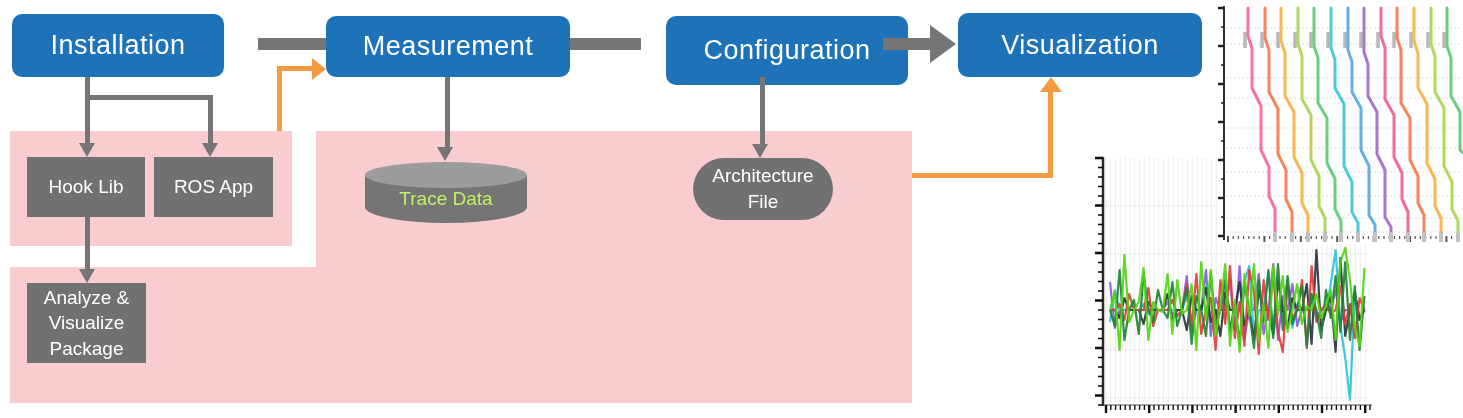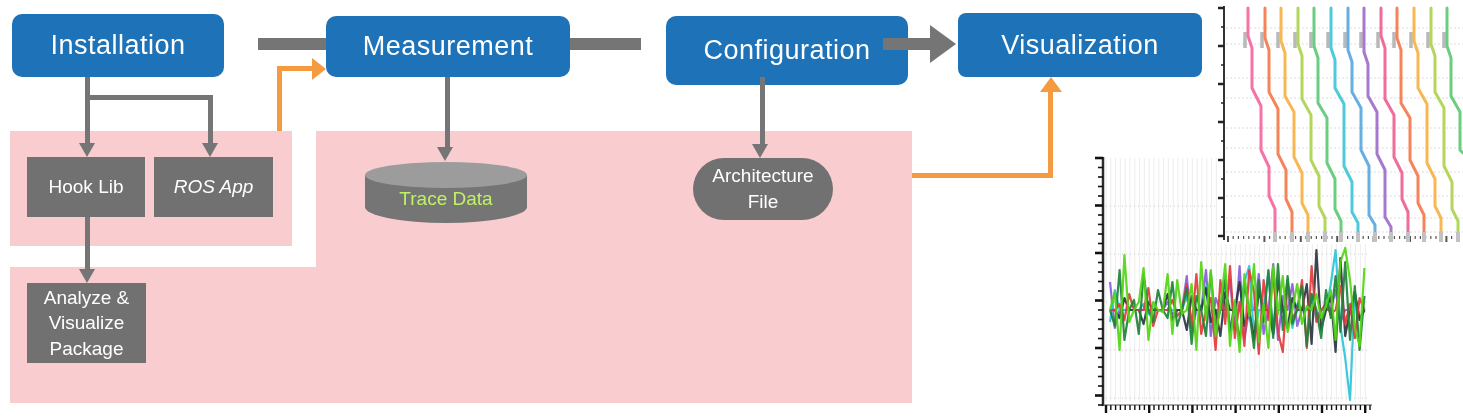--- a/index.html
+++ b/index.html
@@ -305,21 +305,21 @@
 
   <div class="stage" style="left:12px;top:14px;width:212px;height:63px;">
     <span>Installation</span>
   </div>
   <div class="stage" style="left:326px;top:16px;width:244px;height:61px;">
     <span>Measurement</span>
   </div>
   <div class="stage" style="left:641px;top:16px;width:242px;height:69px;margin-left:25px;">
     <span>Configuration</span>
   </div>
-  <div class="stage" style="left:958px;top:13px;width:244px;height:64px;border-radius:8px;">
+  <div class="stage" style="left:958px;top:13px;width:244px;height:64px;">
     <span>Visualization</span>
   </div>
 
   <div class="bar" style="left:258px;top:38px;width:68px;height:12px;"></div>
   <div class="bar" style="left:570px;top:38px;width:71px;height:12px;"></div>
   <div class="bar" style="left:883px;top:38px;width:49px;height:12px;"></div>
   <div class="head-right-big" style="left:930px;top:25px;"></div>
 
   <div class="bar" style="left:85px;top:77px;width:5px;height:20px;"></div>
   <div class="bar" style="left:85px;top:95px;width:128px;height:5px;"></div>
@@ -333,21 +333,21 @@
 
   <div class="bar" style="left:445px;top:77px;width:5px;height:70px;"></div>
   <div class="head-down" style="left:437px;top:147px;"></div>
 
   <div class="bar" style="left:760px;top:77px;width:5px;height:67px;"></div>
   <div class="head-down" style="left:752px;top:144px;"></div>
 
   <div class="gbox" style="left:27px;top:157px;width:118px;height:60px;">
     <span>Hook Lib</span>
   </div>
-  <div class="gbox" style="left:154px;top:157px;width:119px;height:60px;font-style:italic;">
+  <div class="gbox" style="left:154px;top:157px;width:119px;height:60px;">
     <span>ROS App</span>
   </div>
   <div class="gbox" style="left:27px;top:283px;width:119px;height:80px;padding:0 8px;box-sizing:border-box;">
     <span>Analyze &amp; Visualize Package</span>
   </div>
   <div class="gbox" style="left:693px;top:158px;width:140px;height:62px;padding:0 10px;box-sizing:border-box;border-radius:31px;">
     <span>Architecture File</span>
   </div>
 
   <div class="cyl-body" style="left:365px;top:175px;width:162px;height:48px;">

